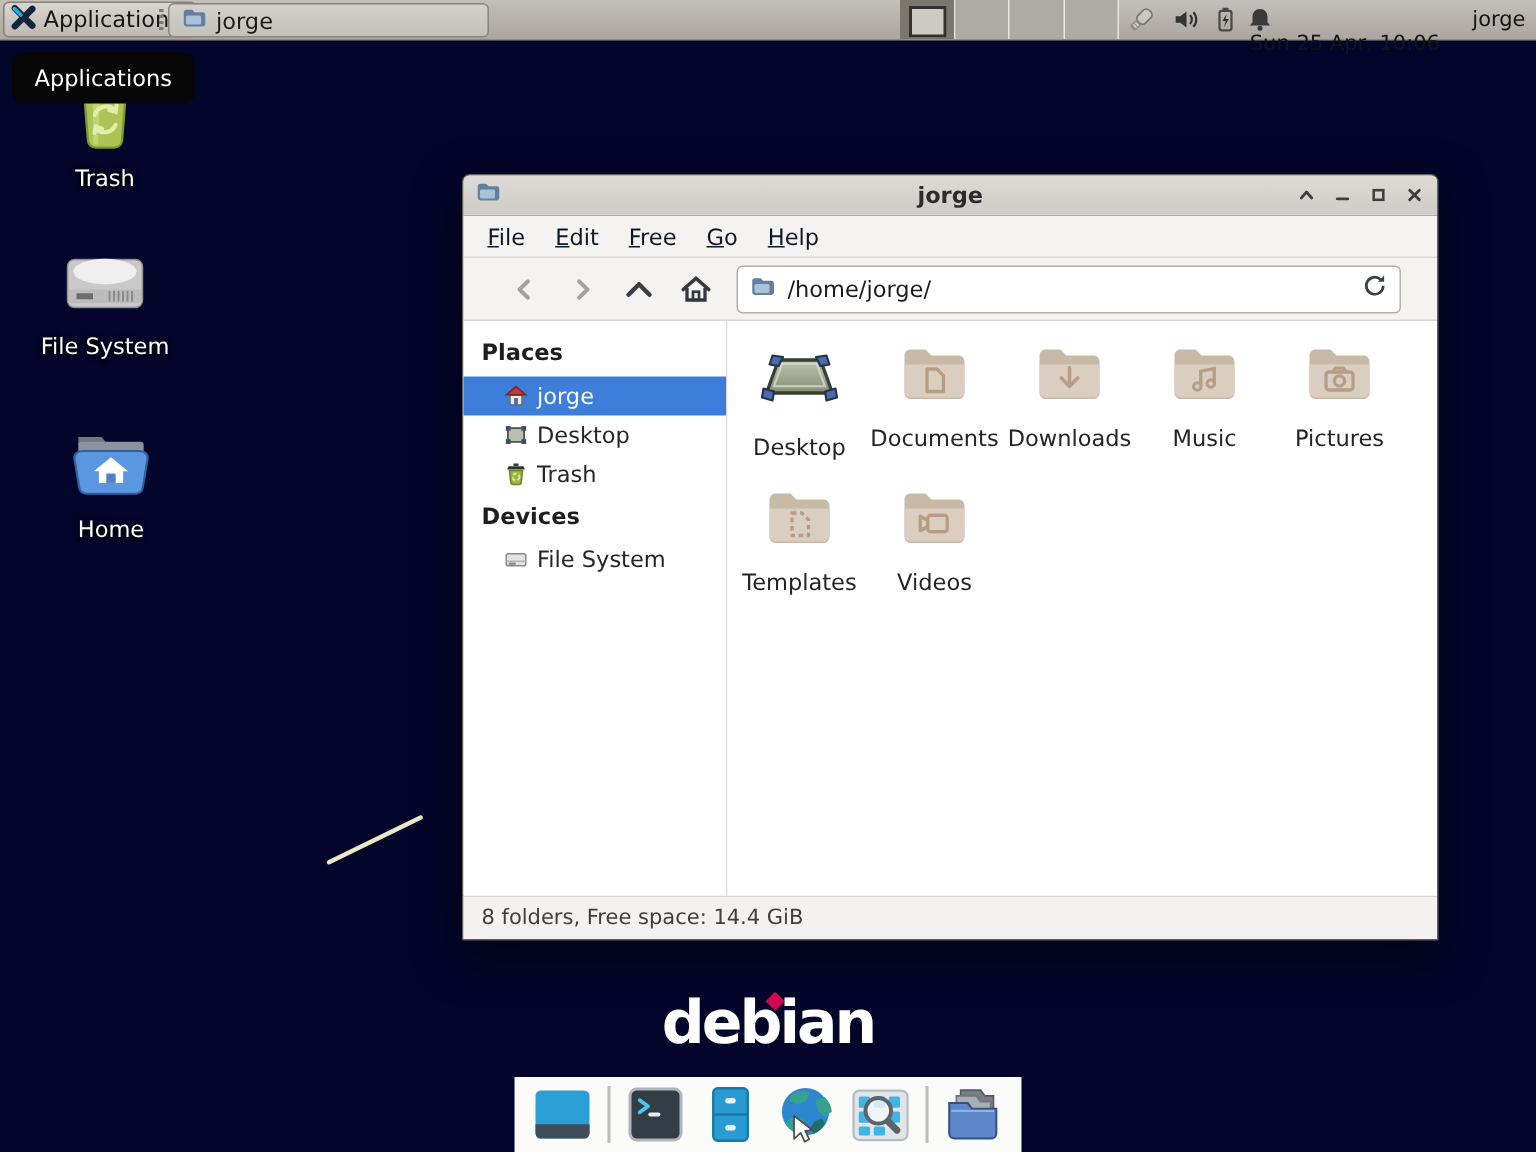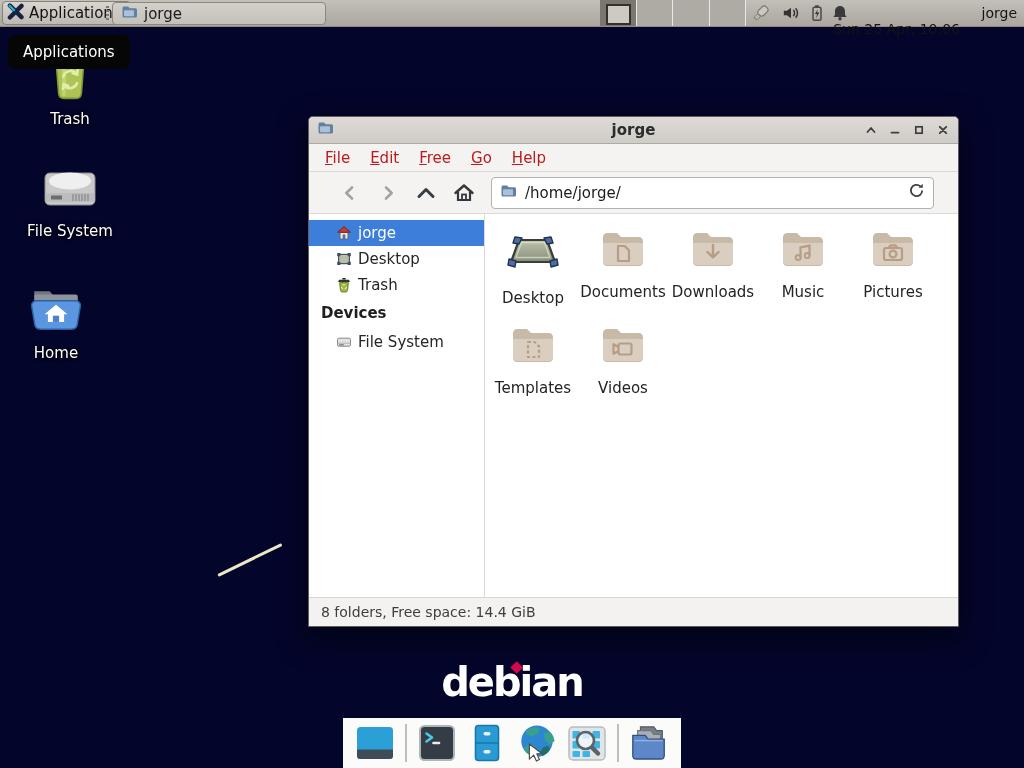--- a/index.html
+++ b/index.html
@@ -31,21 +31,21 @@
 
   
   .tooltip{position:absolute;left:8px;top:35px;background:#060606;color:#fff;border-radius:7px;
            padding:8px 15px;font-size:15px;z-index:60}
 
   
   .desk-icon{position:absolute;width:100px;display:flex;flex-direction:column;align-items:center;gap:4px}
   .desk-icon .lbl{color:#fff;font-size:15px;text-shadow:0 1px 2px #000,0 0 4px #000}
   .di-trash{left:20px;top:44px}
   .di-fs{left:20px;top:164px}
-  .di-home{left:6px;top:284px}
+  .di-home{left:24px;top:284px}
 
   
   .artifact-line{position:absolute;left:218px;top:574px;width:71px;height:3px;background:#ece8c6;
                  border-radius:2px;transform:rotate(-26deg);transform-origin:left center}
 
   
   .debian{position:absolute;left:50%;top:662px;transform:translateX(-50%);color:#fff;
           font-size:40px;font-weight:bold;letter-spacing:-2px;line-height:1}
   .debian .dot{position:absolute;left:71px;top:1px;width:9px;height:9px;background:#d70751;
                transform:rotate(45deg)}
@@ -56,21 +56,21 @@
           box-shadow:0 10px 30px rgba(0,0,0,.55);z-index:10}
   .titlebar{height:26px;background:linear-gradient(#dedbd6,#cfccc7);border-bottom:1px solid #aeaba6;
             border-radius:4px 4px 0 0;display:flex;align-items:center;padding:0 8px;position:relative}
   .titlebar .title{position:absolute;left:0;right:0;text-align:center;font-size:15px;
                    font-weight:bold;color:#2c2c2c}
   .tb-controls{margin-left:auto;display:flex;align-items:center;gap:9px;z-index:2}
   .tb-btn{width:15px;height:15px;display:flex;align-items:center;justify-content:center}
 
   .menubar{height:27px;background:#f4f3f1;border-bottom:1px solid #dcdad7;display:flex;
            align-items:center;padding-left:6px}
-  .mi{padding:3px 10px;font-size:15px;color:#b91c1c}
+  .mi{padding:3px 10px;font-size:15px;color:#0f172a}
   .mi::first-letter{text-decoration:underline}
 
   .toolbar{height:41px;background:#f4f3f1;border-bottom:1px solid #dcdad7;display:flex;
            align-items:center;padding:0 24px;gap:4px}
   .nav-btn{width:34px;height:30px;display:flex;align-items:center;justify-content:center;border-radius:4px}
   .pathbar{flex:1;height:30px;margin-left:6px;background:#fff;border:1px solid #b3b1ad;border-radius:4px;
            display:flex;align-items:center;padding:0 8px;gap:7px}
   .pathbar input{flex:1;border:none;outline:none;font-size:15px;color:#1b1b1b;
                  font-family:"DejaVu Sans","Liberation Sans",sans-serif;background:transparent}
 
@@ -293,20 +293,21 @@
         <svg width="17" height="17" viewBox="0 0 18 18">
           <path d="M15 9a6 6 0 1 1-1.9-4.4" fill="none" stroke="#3a4046" stroke-width="1.9"></path>
           <path d="M15.6 1.8v4.4h-4.4z" fill="#3a4046"></path>
         </svg>
       </span>
     </div>
   </div>
 
   <div class="content">
     <div class="sidebar">
+      <div class="side-header">Places</div>
 
 
       <div class="side-row selected">
         <span class="side-icon">
           <svg width="16" height="16" viewBox="0 0 16 16">
             <path d="M4 7.5h8v5.5c0 .6-.4 1-1 1H5c-.6 0-1-.4-1-1z" fill="#ece8e2" stroke="#6a665f" stroke-width="1"></path>
             <path d="M8 1.6L1.6 7.2h12.8z" fill="#c23b3b" stroke="#7e2222" stroke-width="1"></path>
             <rect x="6.7" y="9.4" width="2.6" height="4.6" fill="#4f6e9e"></rect>
           </svg>
         </span>

